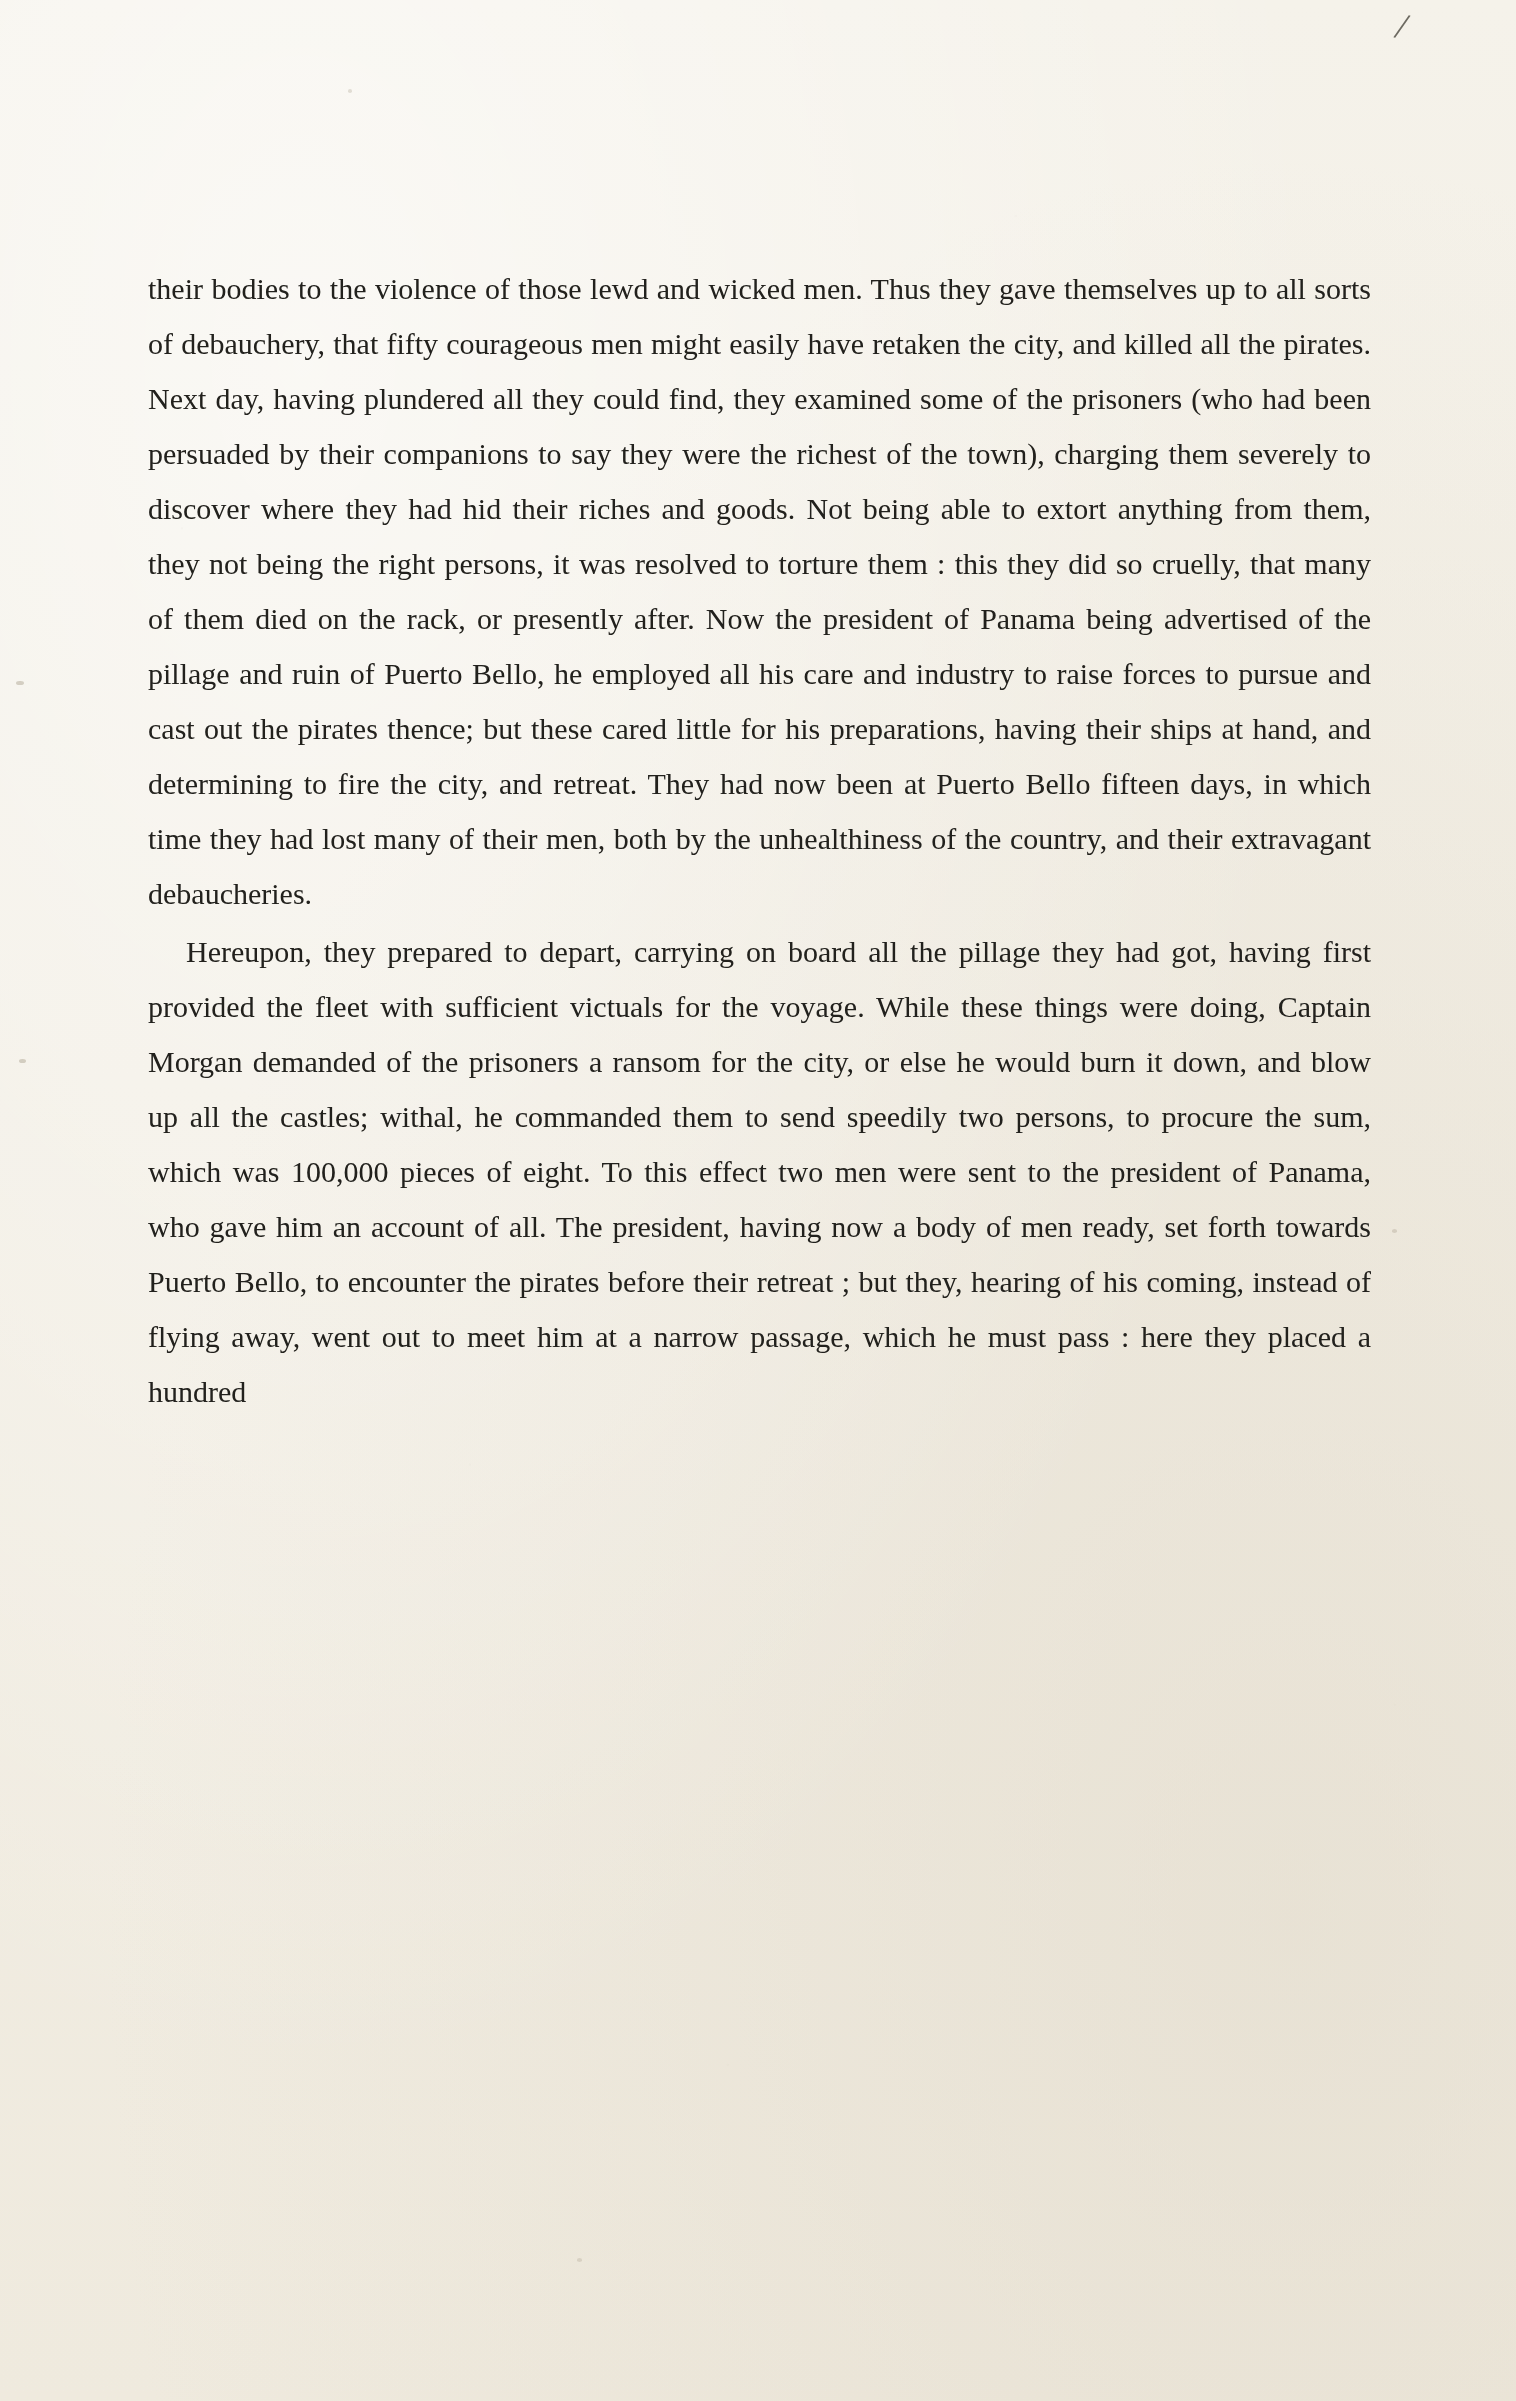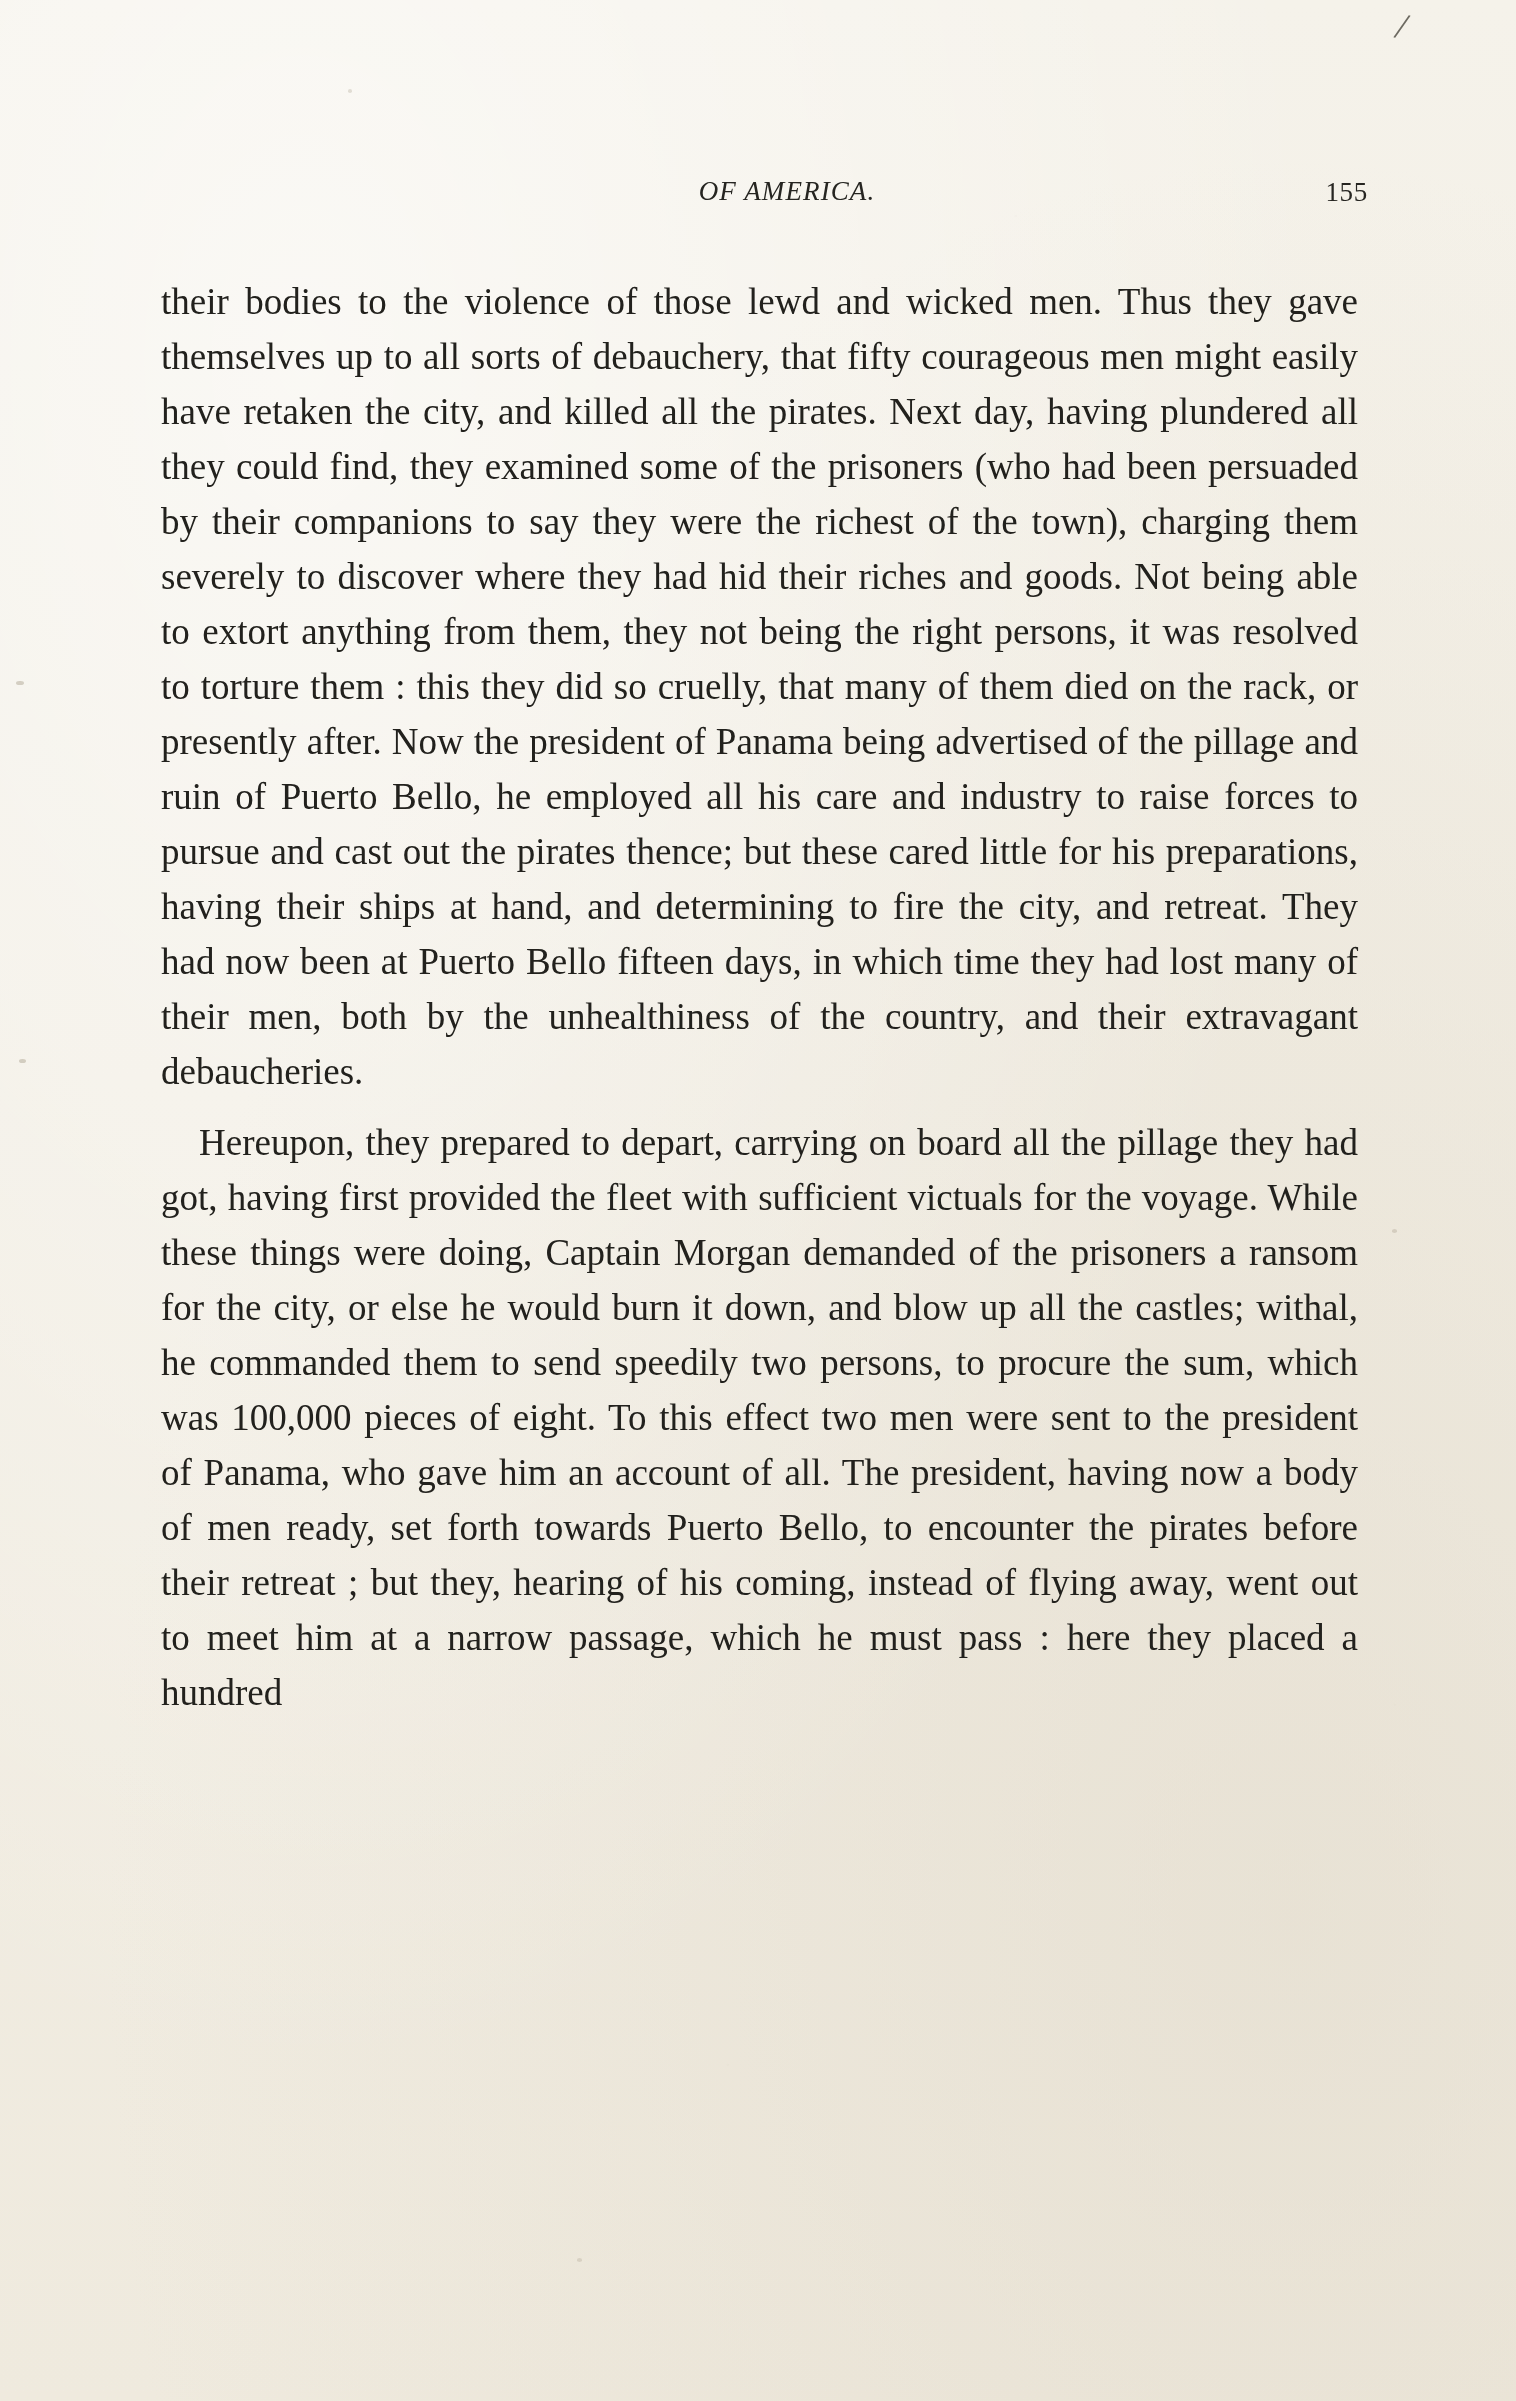--- a/index.html
+++ b/index.html
@@ -86,22 +86,22 @@
     letter-spacing: 0.7px;
   }
 
   .body-col {
     position: absolute;
     left: 145px;
     width: 1229px;
     top: 258px;
   }
   p {
-    margin: 16px;
-    font-size: 37px;
+    margin: 3px;
+    font-size: 30px;
     line-height: 55px;
     color: #22211d;
     text-align: justify;
     text-align-last: left;
     -webkit-hyphens: none;
     hyphens: none;
     word-spacing: 0.7px;
   }
   p.indent {
     text-indent: 38px;
@@ -117,23 +117,19 @@
   <div class="grain"></div>
 
   <div class="speck s1"></div>
   <div class="speck s2"></div>
   <div class="speck s3"></div>
   <div class="speck s4"></div>
   <div class="speck s5"></div>
 
   <div class="pen-mark">/</div>
 
-  <div class="head">
-    <div class="running-title">OF AMERICA.</div>
-    <div class="folio">155</div>
-  </div>
 
   <div class="body-col">
     <p>their bodies to the violence of those lewd and wicked men. Thus they gave themselves up to all sorts of debauchery, that fifty courageous men might easily have retaken the city, and killed all the pirates.  Next day, having plundered all they could find, they examined some of the prisoners (who had been persuaded by their companions to say they were the richest of the town), charging them severely to discover where they had hid their riches and goods.  Not being able to extort anything from them, they not being the right persons, it was resolved to torture them : this they did so cruelly, that many of them died on the rack, or presently after.  Now the president of Panama being advertised of the pillage and ruin of Puerto Bello, he employed all his care and industry to raise forces to pursue and cast out the pirates thence; but these cared little for his preparations, having their ships at hand, and determining to fire the city, and retreat.  They had now been at Puerto Bello fifteen days, in which time they had lost many of their men, both by the unhealthiness of the country, and their extravagant debaucheries.</p>
     <p class="indent">Hereupon, they prepared to depart, carrying on board all the pillage they had got, having first provided the fleet with sufficient victuals for the voyage.  While these things were doing, Captain Morgan demanded of the prisoners a ransom for the city, or else he would burn it down, and blow up all the castles; withal, he commanded them to send speedily two persons, to procure the sum, which was 100,000 pieces of eight.  To this effect two men were sent to the president of Panama, who gave him an account of all.  The president, having now a body of men ready, set forth towards Puerto Bello, to encounter the pirates before their retreat ; but they, hearing of his coming, instead of flying away, went out to meet him at a narrow passage, which he must pass : here they placed a hundred</p>
   </div>
 </div>
 
 
 </body></html>

